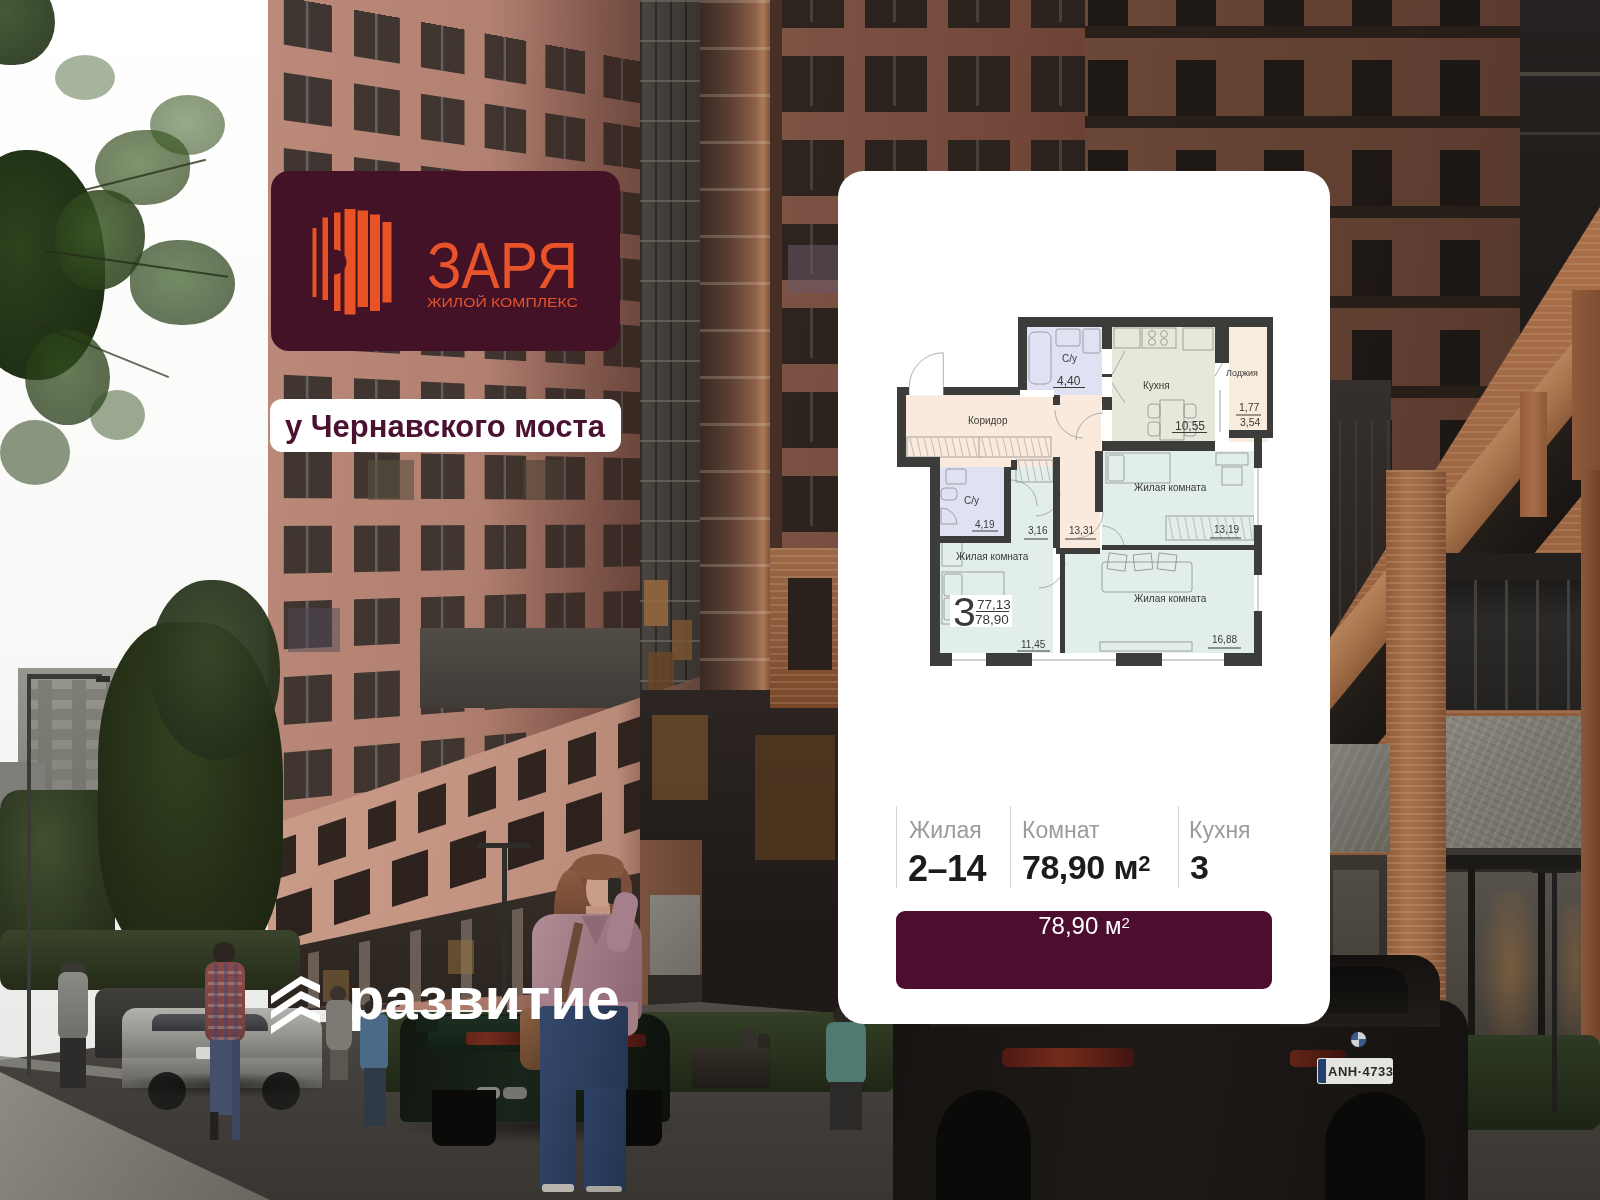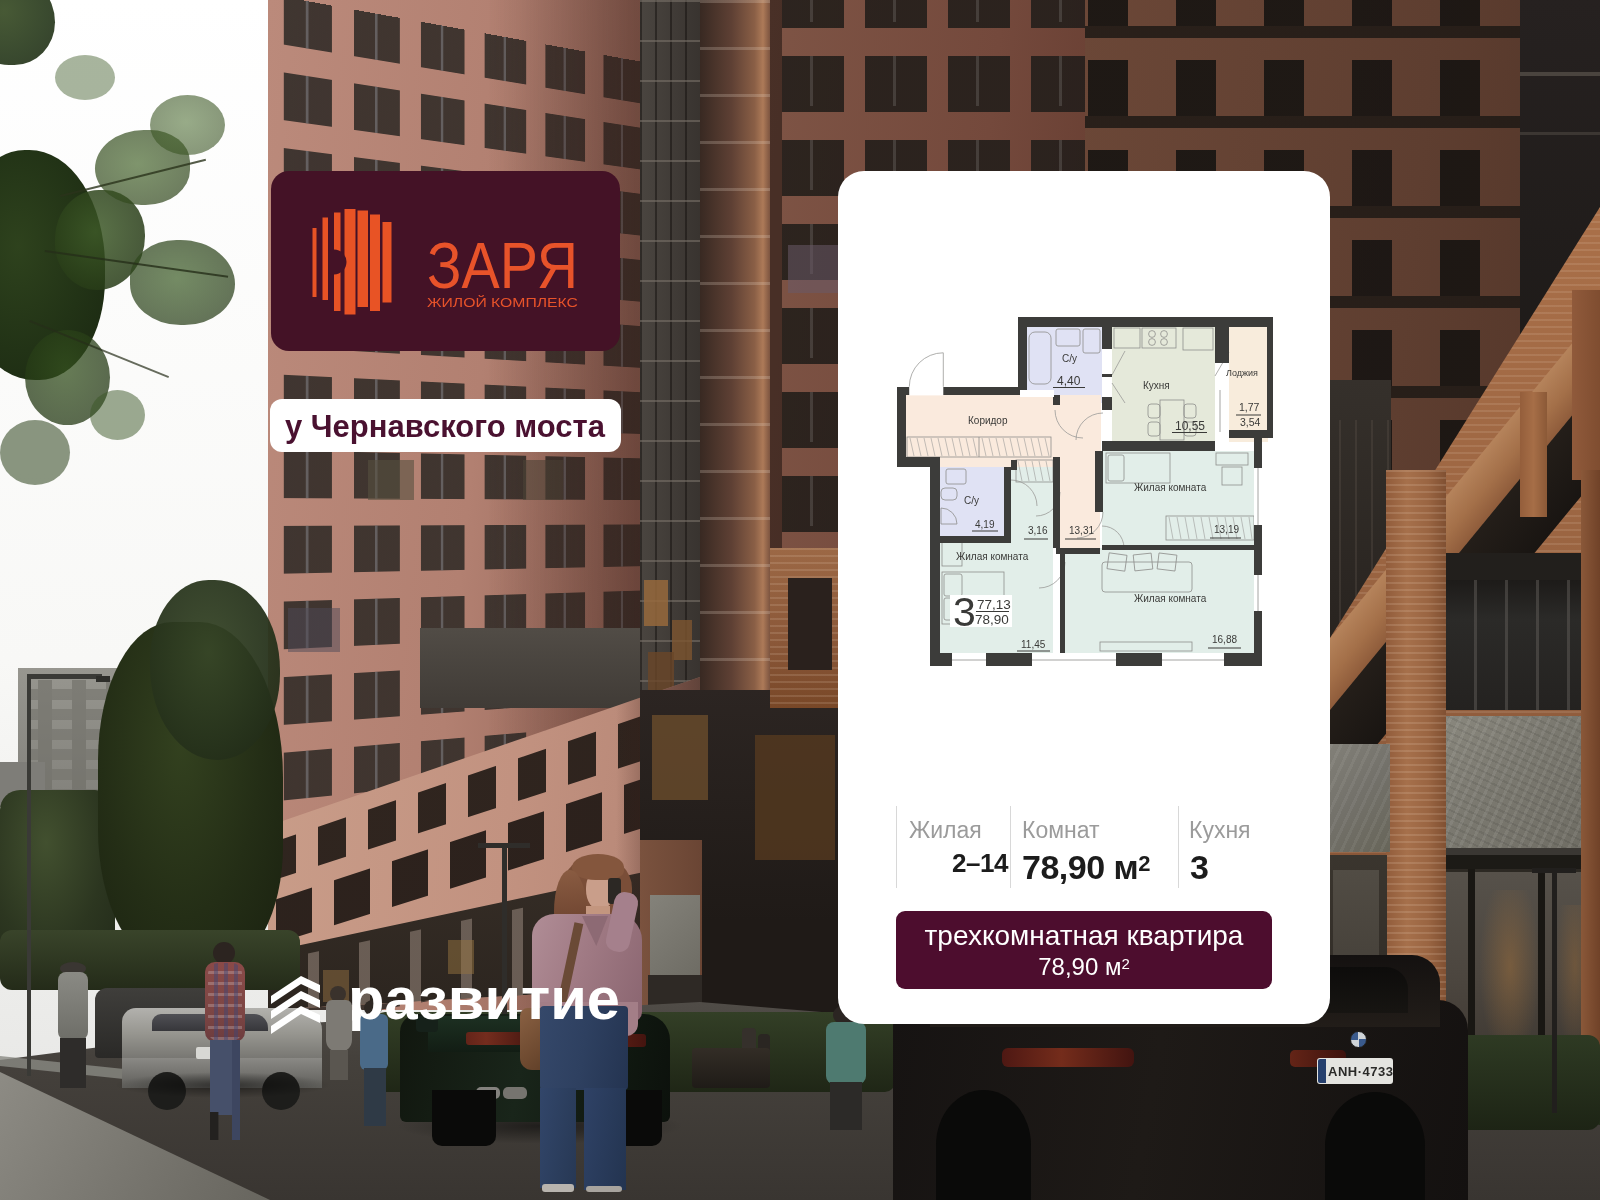--- a/index.html
+++ b/index.html
@@ -545,24 +545,23 @@
       <text x="85" y="312" font-family="Liberation Sans,sans-serif" font-size="13.5" fill="#3a3a38">78,90</text>
       <line x1="86" y1="299.5" x2="119" y2="299.5" stroke="#3a3a38" stroke-width="1"></line>
     </g>
   </svg>
 
   <div style="position:absolute;left:58px;top:635px;width:380px;height:82px;">
     <div style="position:absolute;left:0;top:0;width:1px;height:82px;background:#d8d8d8;"></div>
     <div style="position:absolute;left:114px;top:0;width:1px;height:82px;background:#d8d8d8;"></div>
     <div style="position:absolute;left:282px;top:0;width:1px;height:82px;background:#d8d8d8;"></div>
     <div style="position:absolute;left:13px;top:11px;font-size:23px;color:#9b9b9b;">Жилая</div>
-    <div style="position:absolute;left:12px;top:42px;font-size:26px;font-weight:bold;color:#1c1c1c;letter-spacing:-0.5px;margin-left:44px;">2–14</div>
+    <div style="position:absolute;left:12px;top:42px;font-size:36px;font-weight:bold;color:#1c1c1c;letter-spacing:-0.5px;">2–14</div>
     <div style="position:absolute;left:126px;top:11px;font-size:23px;color:#9b9b9b;">Комнат</div>
     <div style="position:absolute;left:126px;top:42px;font-size:34px;font-weight:bold;color:#1c1c1c;letter-spacing:-0.5px;">78,90 м<span style="font-size:22px;vertical-align:8px;">2</span></div>
     <div style="position:absolute;left:293px;top:11px;font-size:23px;color:#9b9b9b;">Кухня</div>
     <div style="position:absolute;left:294px;top:42px;font-size:34px;font-weight:bold;color:#1c1c1c;">3</div>
   </div>
 
   <div style="position:absolute;left:58px;top:740px;width:376px;height:78px;border-radius:9px;background:#4d0d2e;color:#fff;text-align:center;">
-    <div style="margin-top:9px;font-size:28px;">трехкомнатная квартира</div>
     <div style="margin-top:1px;font-size:24px;">78,90 м<span style="font-size:15px;vertical-align:6px;">2</span></div>
   </div>
 </div>
 
 </body></html>

